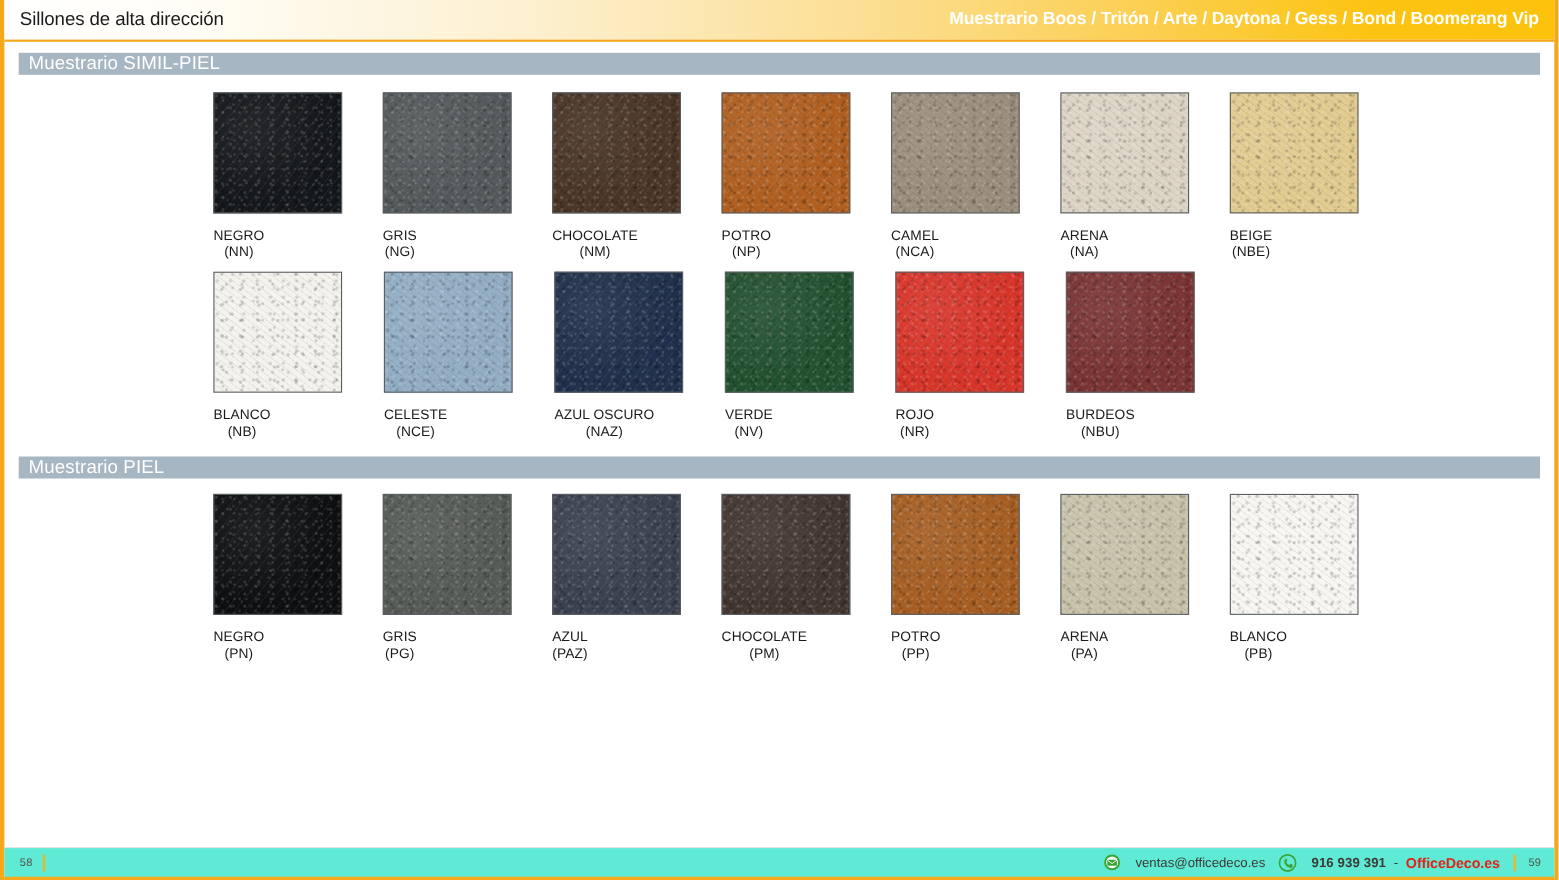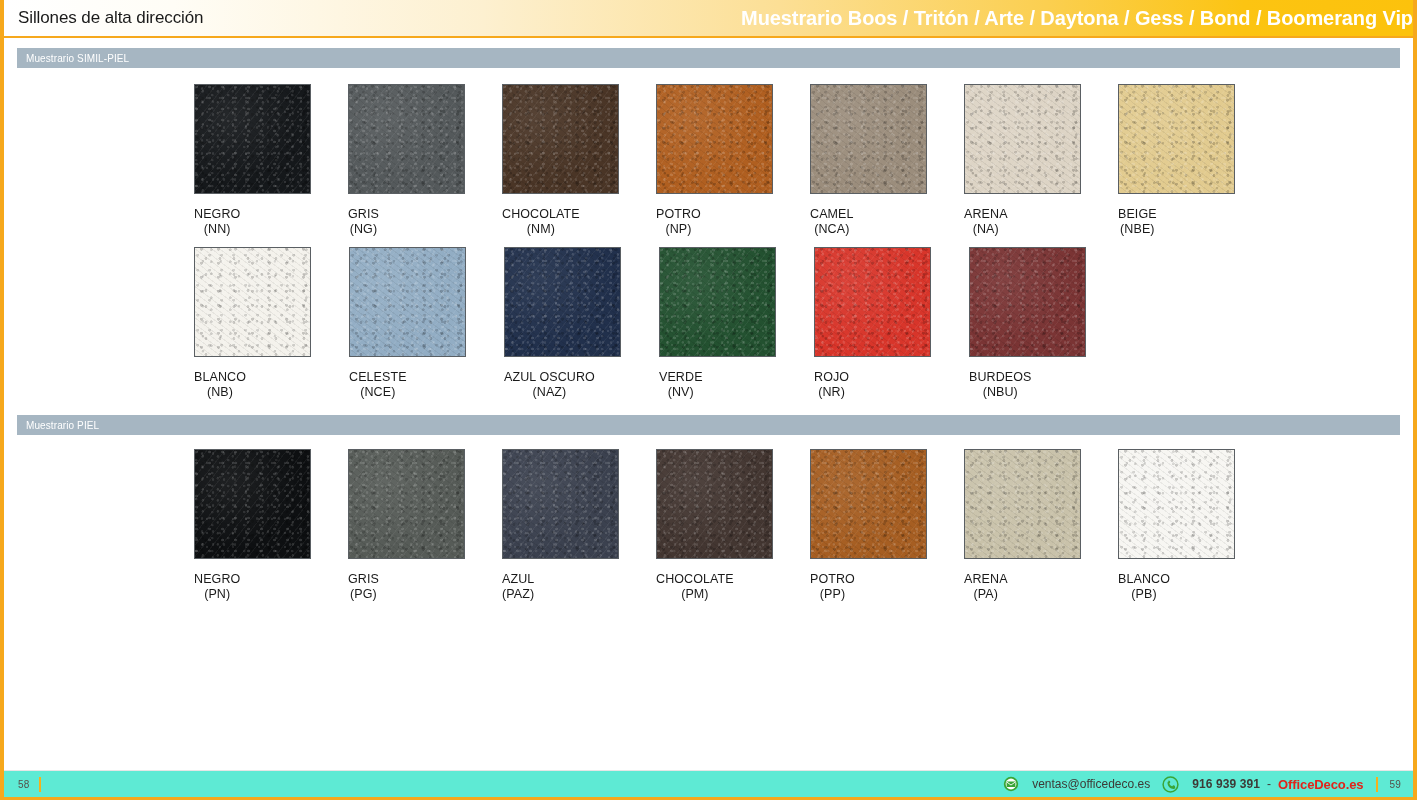--- a/index.html
+++ b/index.html
@@ -38,40 +38,41 @@
   }
   .header-title {
     font-size: 17px;
     font-weight: normal;
     color: #1a1a1a;
     padding-left: 14px;
     letter-spacing: -0.1px;
     white-space: nowrap;
   }
   .header-sub {
-    font-size: 20px;
+    font-size: 16px;
     font-weight: bold;
     color: #ffffff;
+    padding-right: 14px;
     white-space: nowrap;
     letter-spacing: -0.1px;
   }
 
   
   .section-bar {
     position: absolute;
     left: 13px;
     right: 13px;
     height: 20px;
     background: #a6b6c2;
     display: flex;
     align-items: center;
   }
   .section-bar .label {
     color: #ffffff;
-    font-size: 10px;
+    font-size: 17px;
     padding-left: 9px;
     letter-spacing: 0.1px;
     white-space: nowrap;
   }
 
   
   .row {
     position: absolute;
     left: 13px;
     right: 13px;

